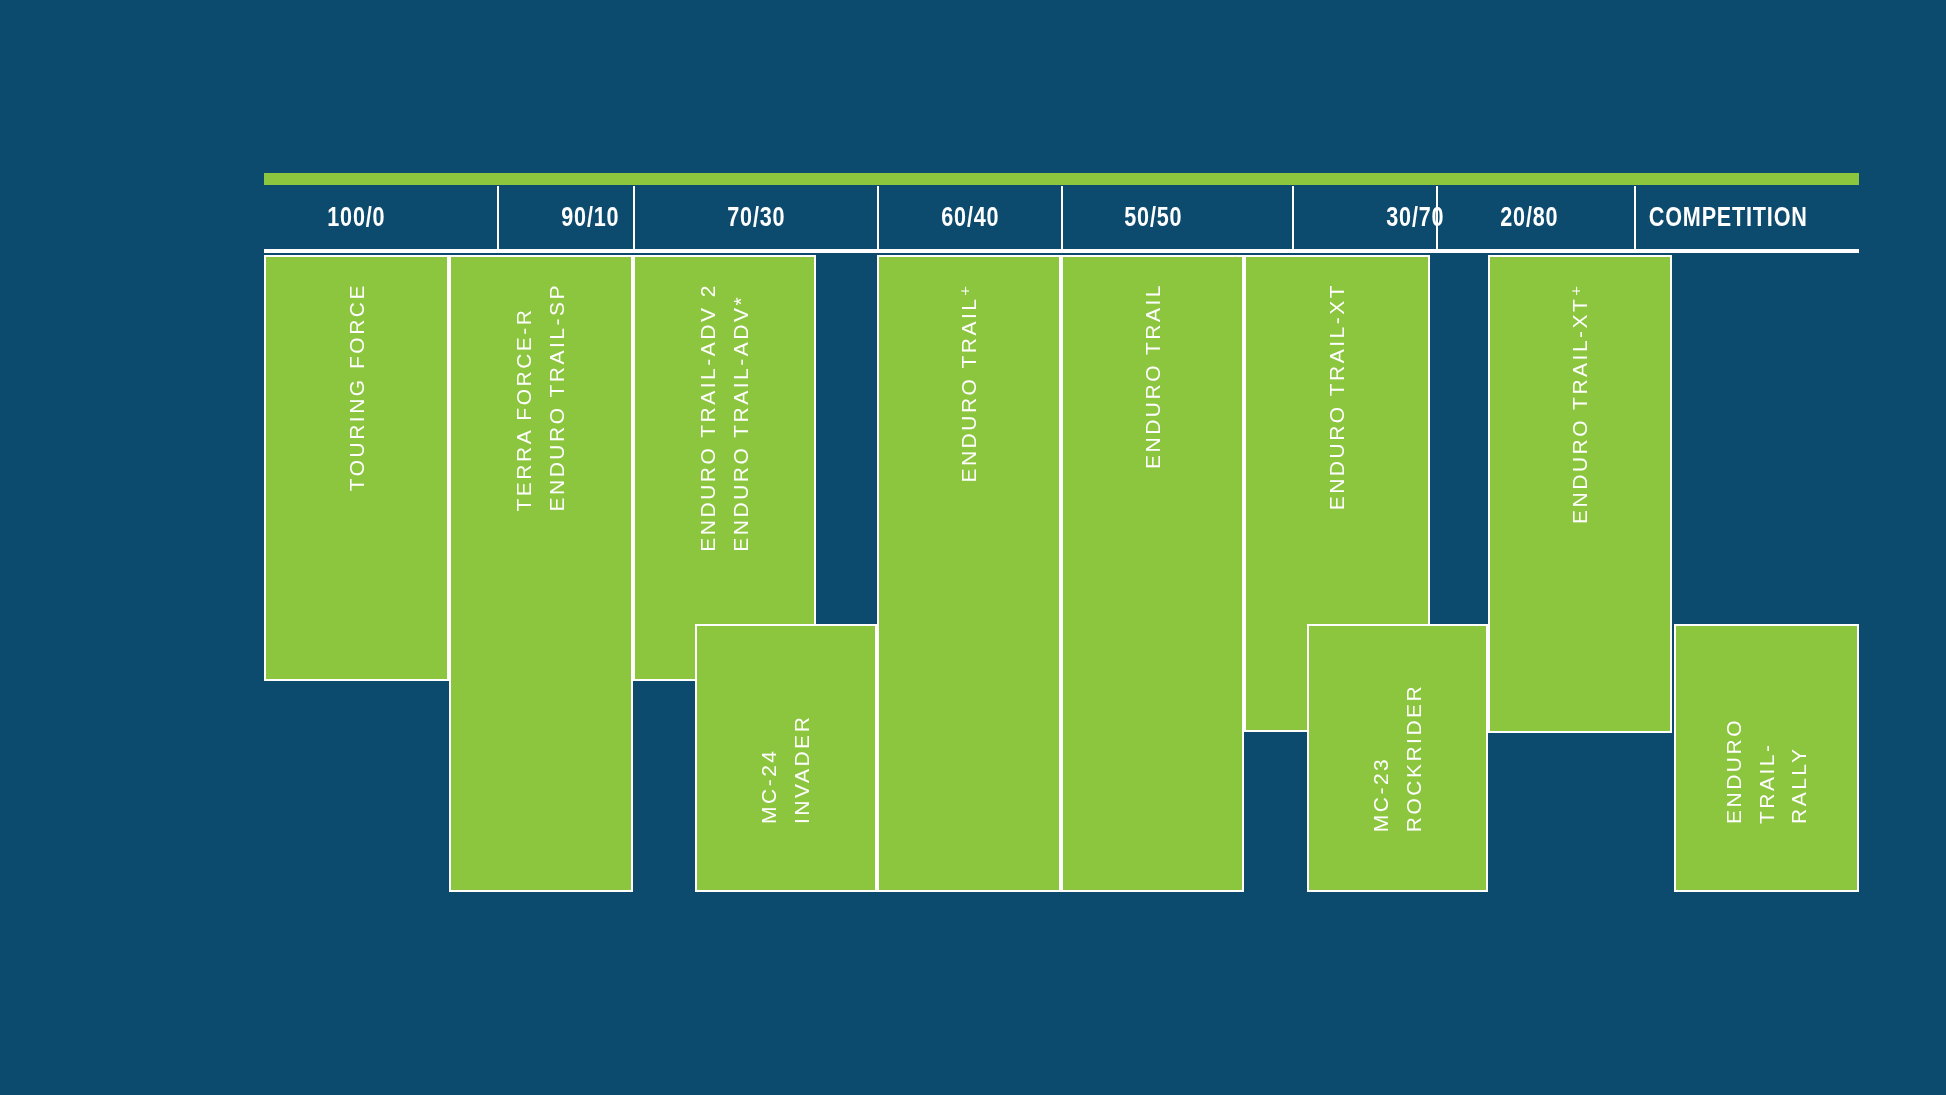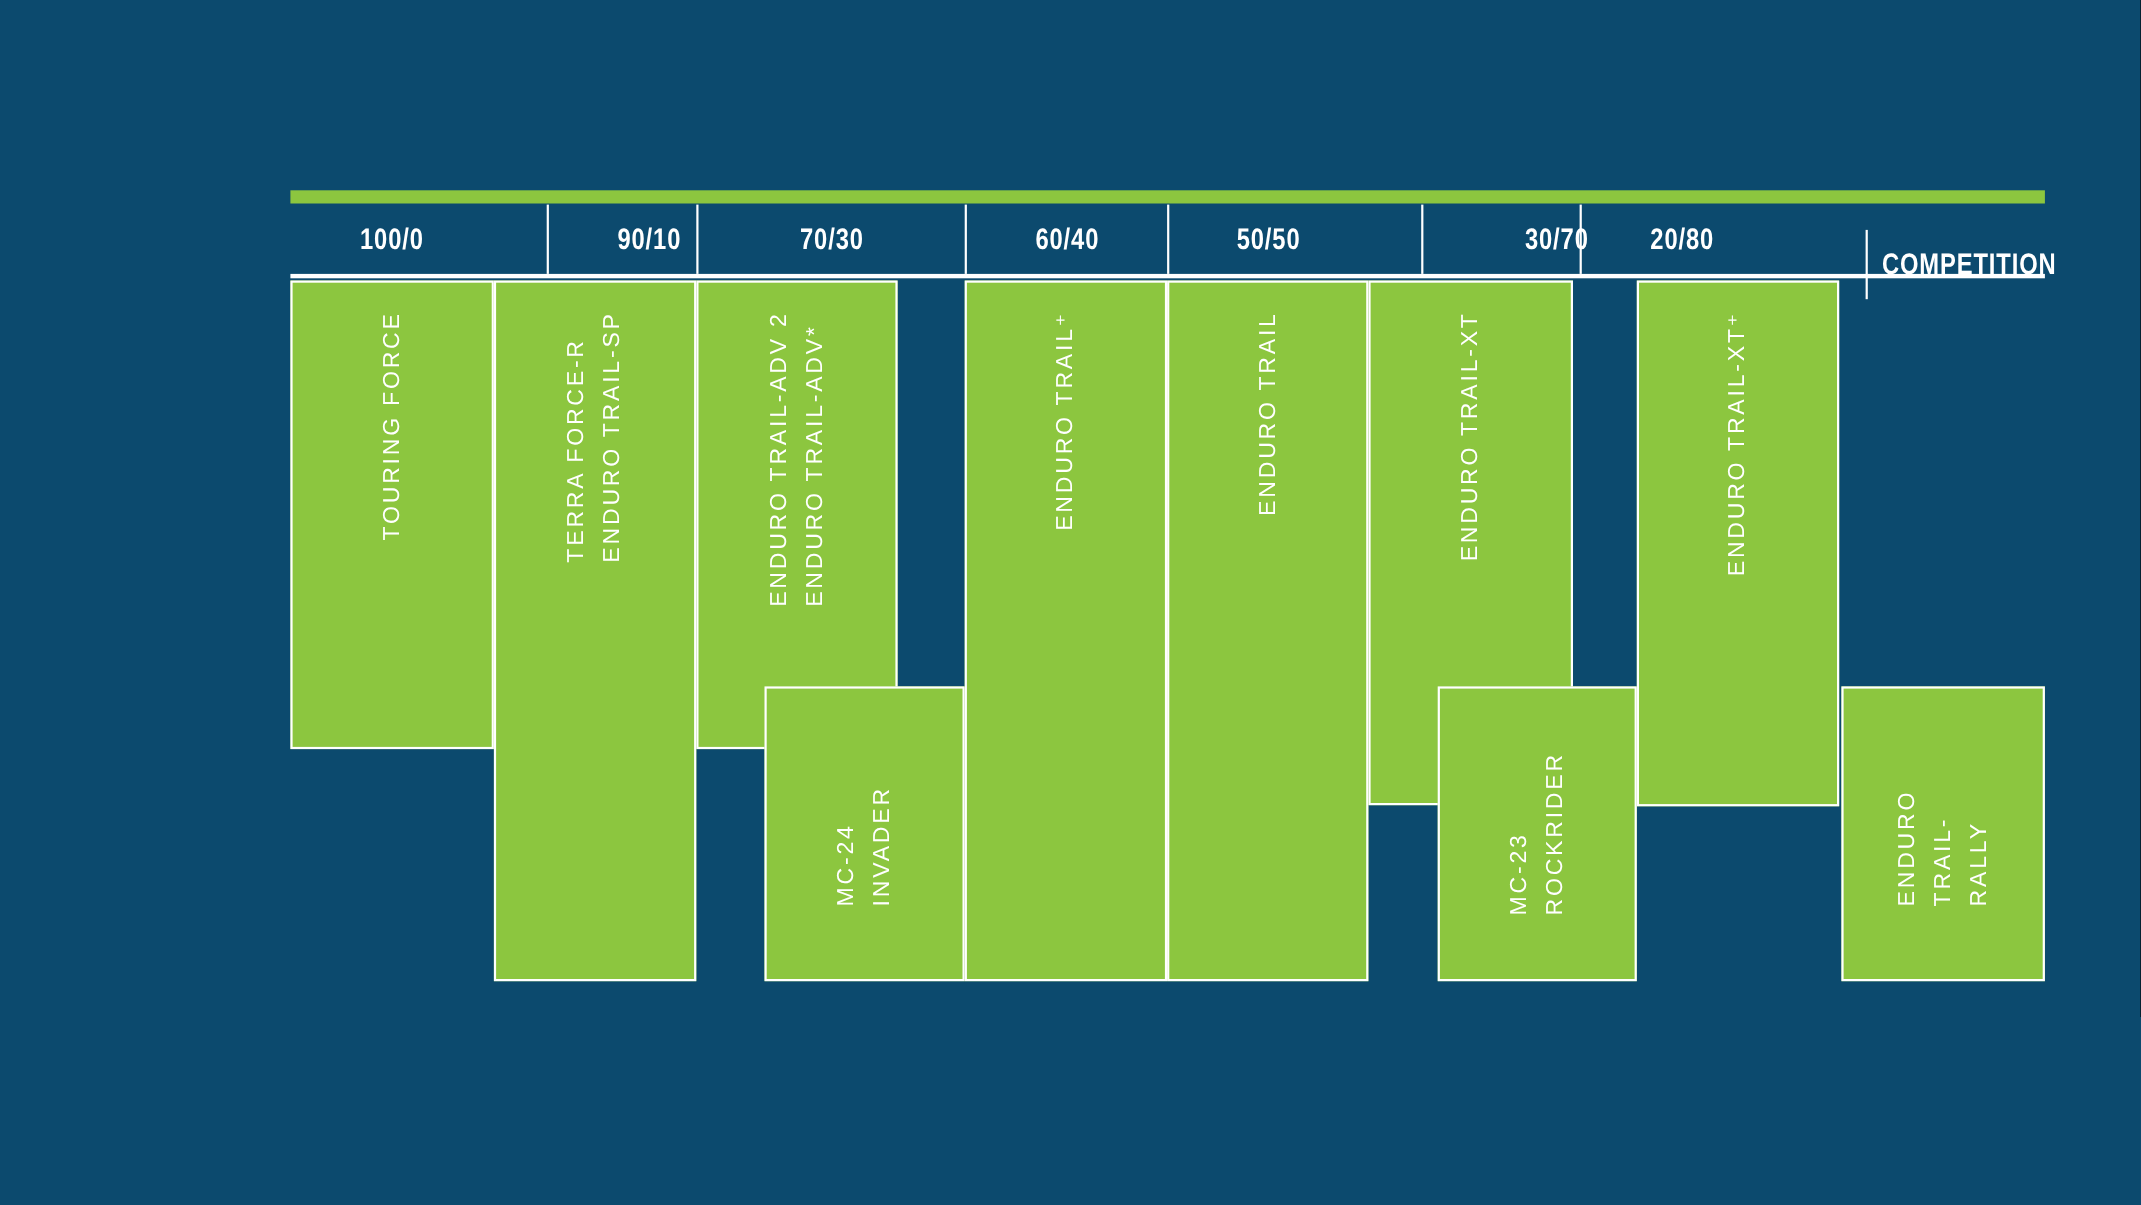--- a/index.html
+++ b/index.html
@@ -83,21 +83,21 @@
       </div>
       <div class="hcell sep" style="left: 1061px; width: 183px; align-items: center;">
         <span class="t">50/50</span>
       </div>
       <div class="hcell sep" style="left: 1244px; width: 244px; margin-left: 48px;">
         <span class="t">30/70</span>
       </div>
       <div class="hcell sep" style="left: 1436px; width: 184px;">
         <span class="t">20/80</span>
       </div>
-      <div class="hcell sep" style="left: 1696px; width: 187px; margin-top: 23px;">
+      <div class="hcell sep" style="left: 1634px; width: 187px;">
         <span class="t">COMPETITION</span>
       </div>
     </div>
   <div class="header-rule"></div>
   <div id="bars-layer">
       <div class="bar" style="left: 264px; top: 255px; width: 185px; height: 426px;">
         <div class="bar-label anchor-top">TOURING FORCE</div>
       </div>
       <div class="bar" style="left: 449px; top: 255px; width: 184px; height: 637px;">
         <div class="bar-label anchor-top">TERRA FORCE-R

